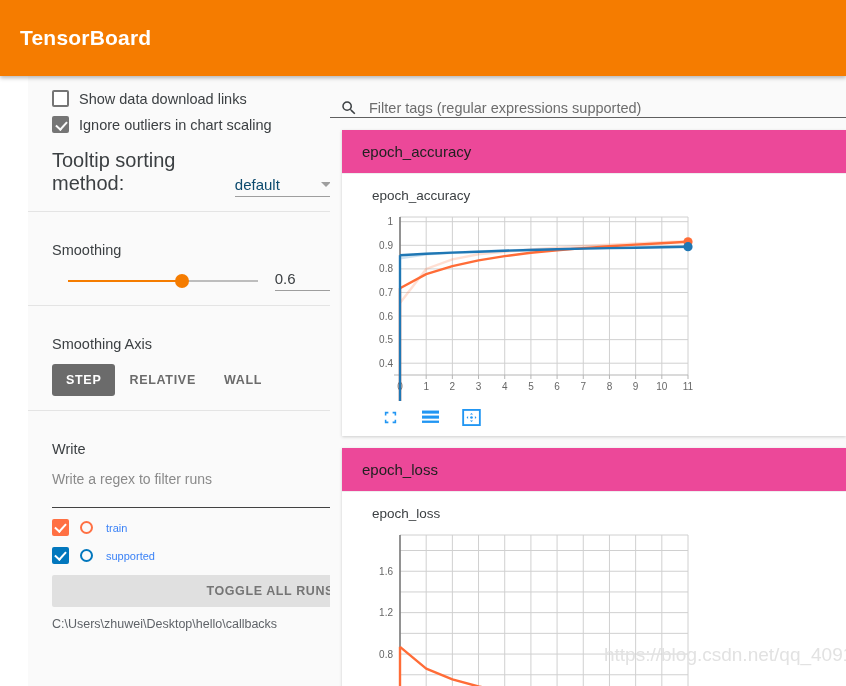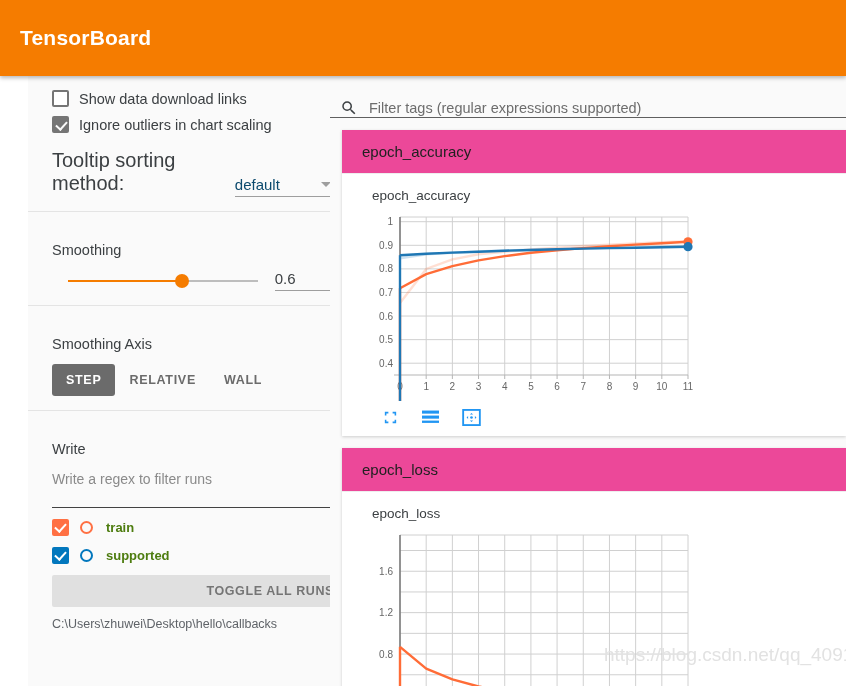--- a/index.html
+++ b/index.html
@@ -135,21 +135,21 @@
   .run-chk::after {
     content: ""; position: absolute;
     left: 5px; top: 1.5px; width: 5px; height: 9px;
     border: solid #fff; border-width: 0 2px 2px 0;
     transform: rotate(42deg);
   }
   .run-circle {
     width: 13px; height: 13px; border-radius: 50%;
     border: 2px solid #999; margin-right: 13px; flex: none;
   }
-  .run-name { font-size: 13px; color: #4d7c0f; font-weight: bold; }
+  .run-name { font-size: 11px; color: #3b82f6; }
 
   .toggle-all {
     margin-top: 11px; width: 282px; height: 32px;
     background: #e0e0e0; border-radius: 2px;
     display: flex; align-items: center; justify-content: flex-end;
     font-size: 12.5px; font-weight: bold; letter-spacing: 0.6px;
     color: #757575; cursor: pointer; user-select: none;
   }
   .run-path { margin-top: 10px; font-size: 12.5px; color: #5f6368; }
 

